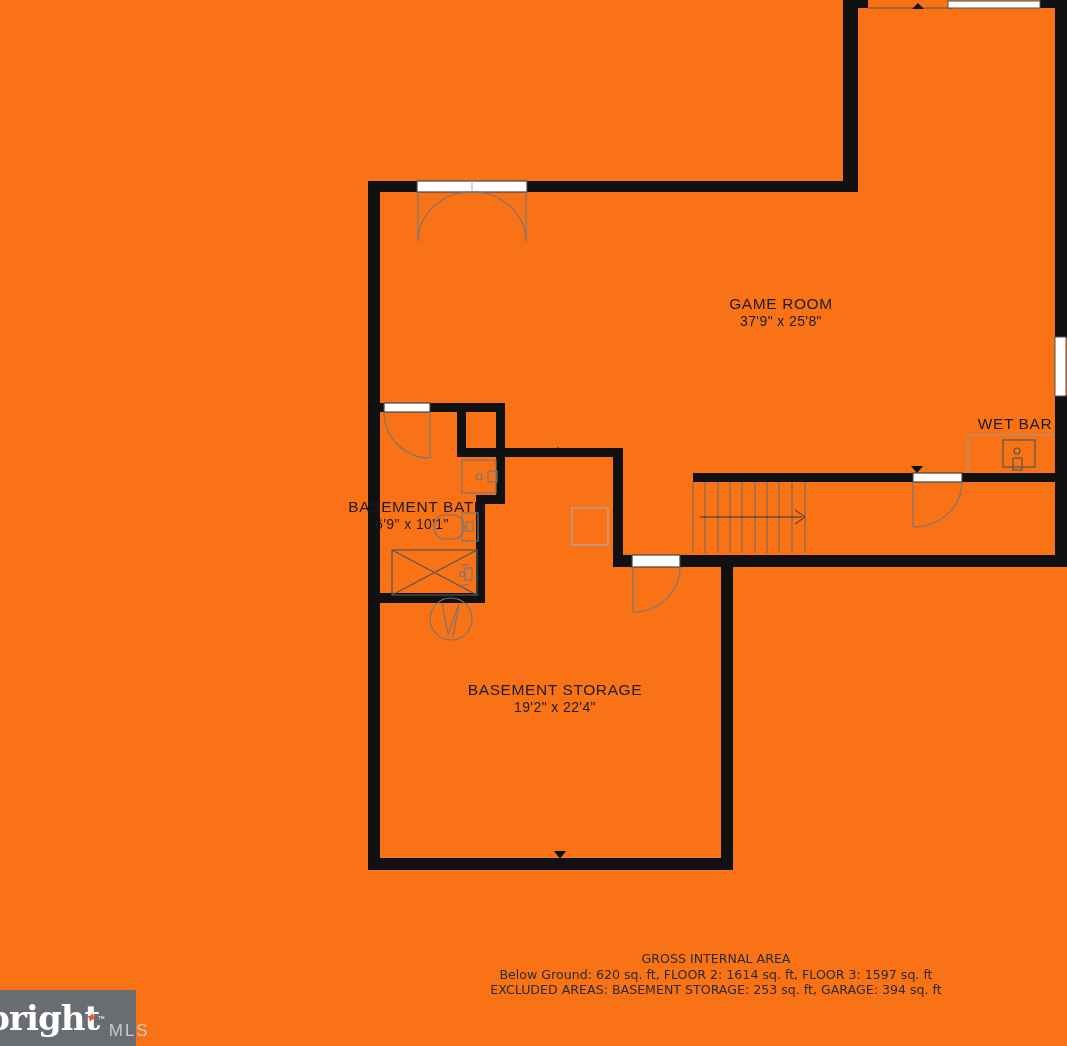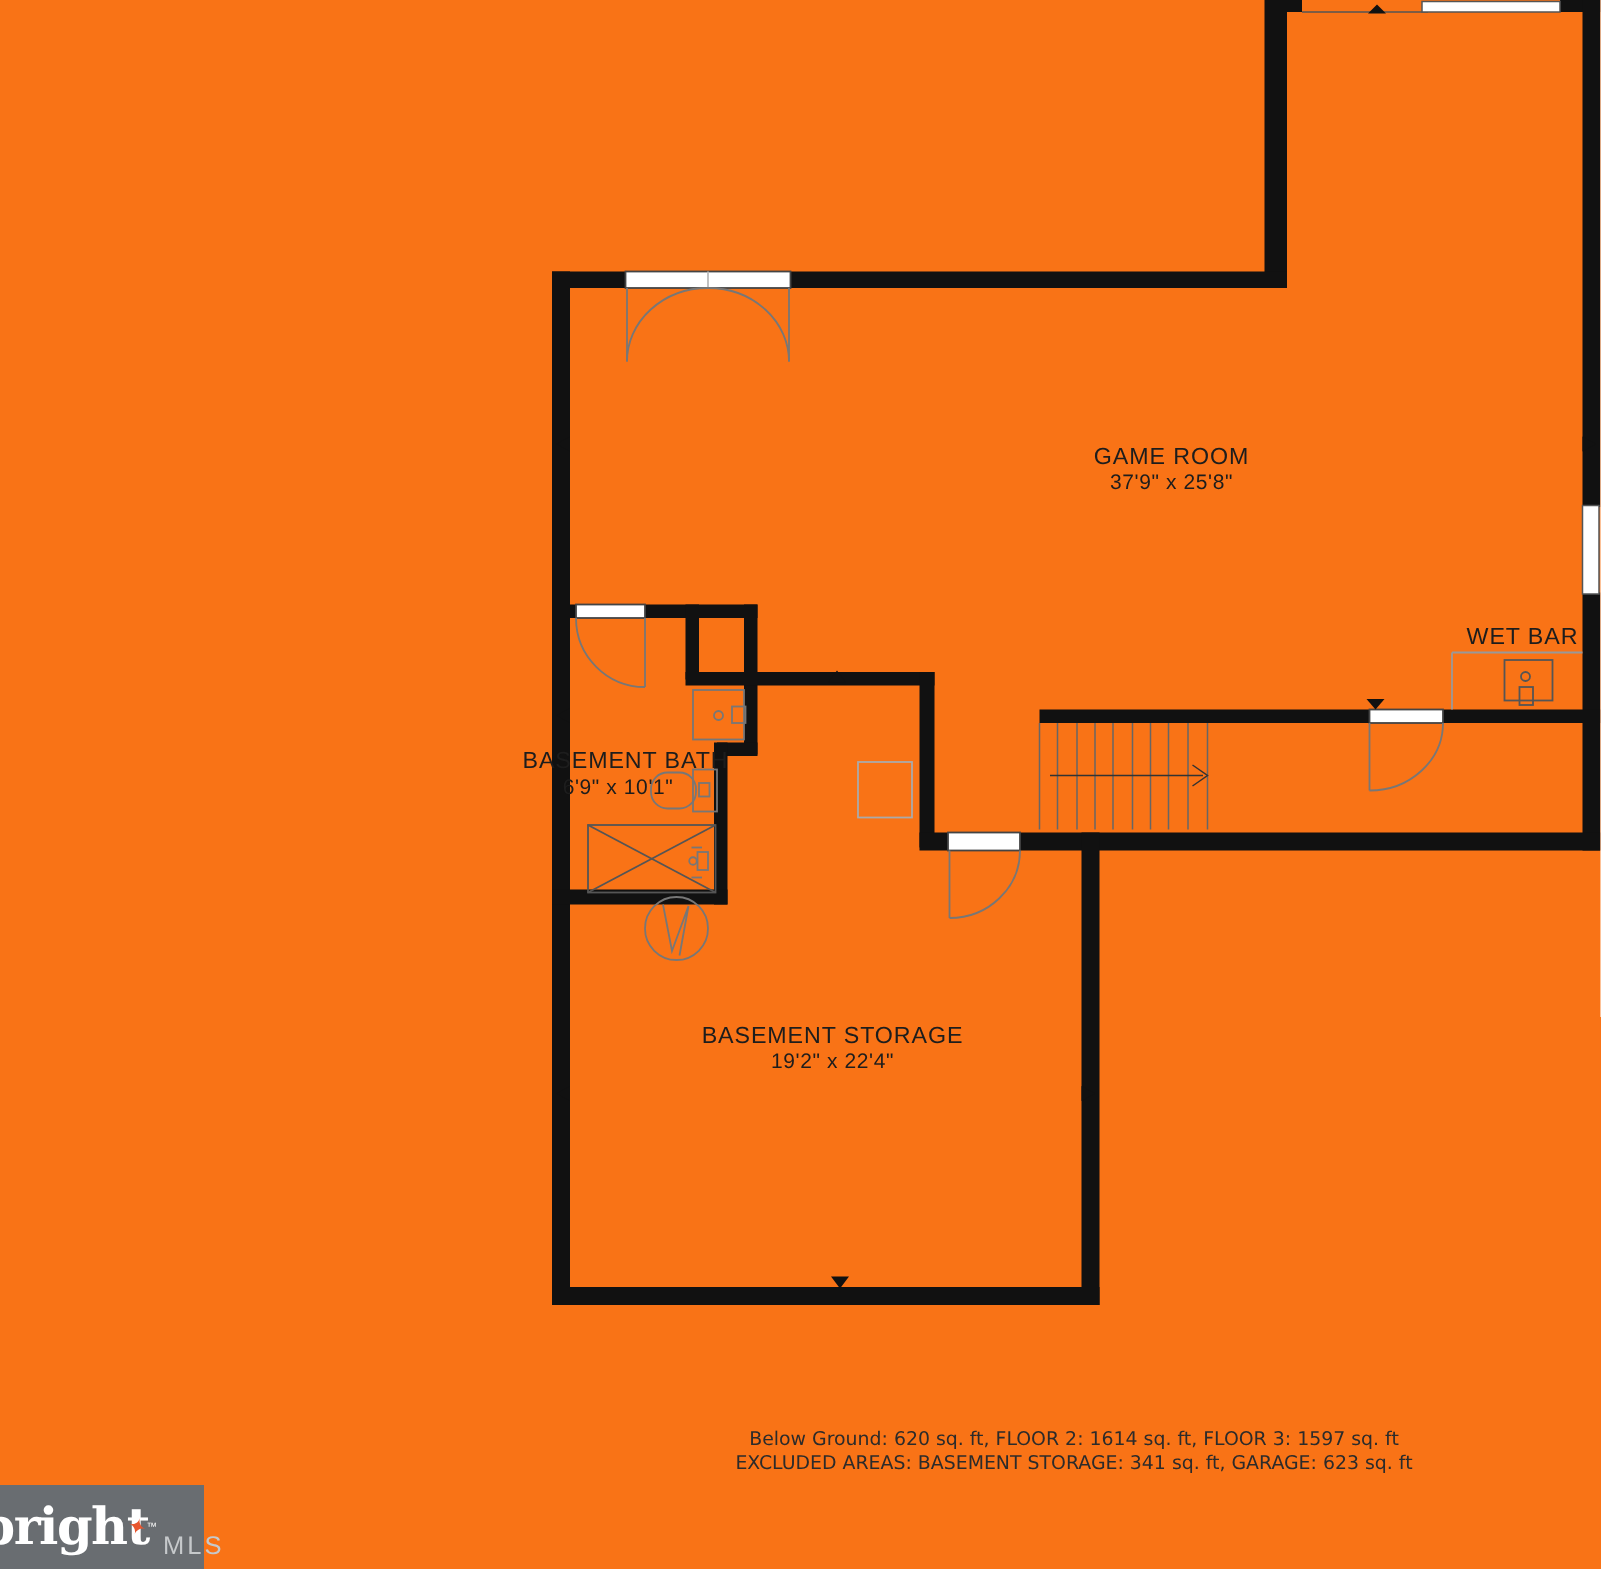--- a/index.html
+++ b/index.html
@@ -170,22 +170,23 @@
 
       <text class="room-label" x="417" y="512">BASEMENT BATH</text>
       <text class="room-dims" x="412" y="529">6'9" x 10'1"</text>
 
       <text class="room-label" x="555" y="695">BASEMENT STORAGE</text>
       <text class="room-dims" x="555" y="712">19'2" x 22'4"</text>
     </g>
   </svg>
 
   <div id="footer">
+    <div>GROSS INTERNAL AREA</div>
     <div>Below Ground: 620 sq. ft, FLOOR 2: 1614 sq. ft, FLOOR 3: 1597 sq. ft</div>
-    <div>EXCLUDED AREAS: BASEMENT STORAGE: 341 sq. ft, GARAGE: 623 sq. ft</div>
+    <div>EXCLUDED AREAS: BASEMENT STORAGE: 253 sq. ft, GARAGE: 394 sq. ft</div>
   </div>
 
   <div id="logo">
     <span class="brand">bright</span>
       <span class="star">✦</span>
       <span class="tm">™</span>
       <span class="mls">MLS</span>
   </div>
 
 </div>

